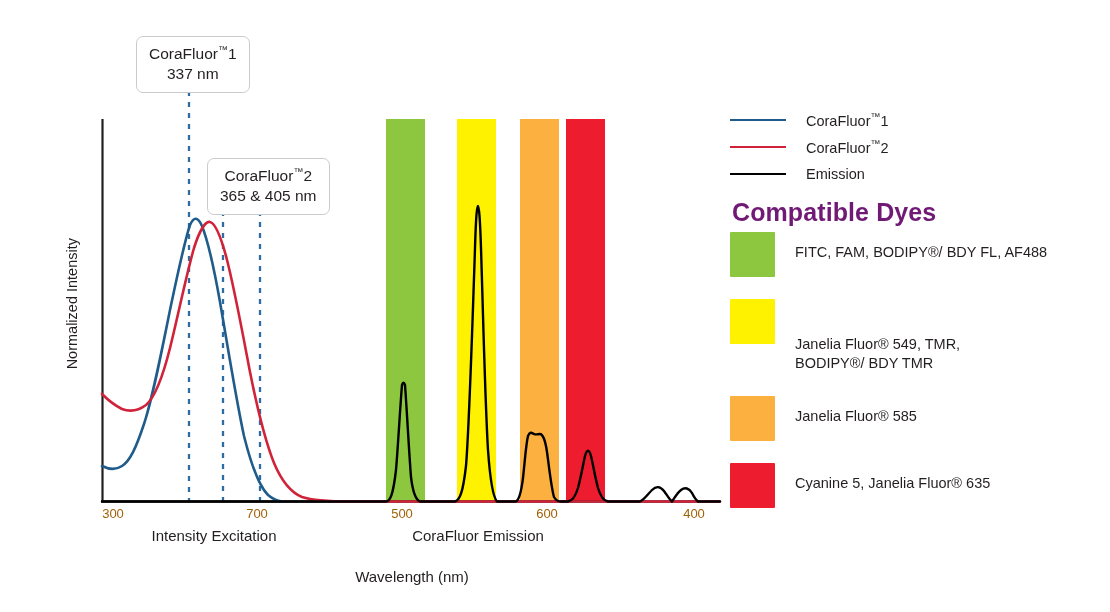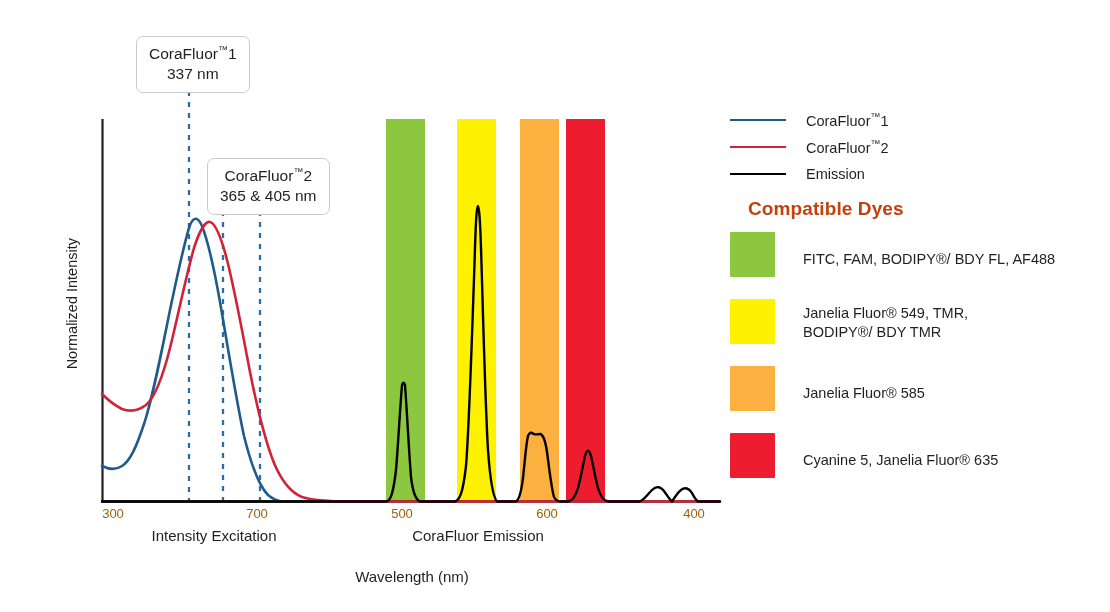--- a/index.html
+++ b/index.html
@@ -48,28 +48,28 @@
 
   
   .right{position:absolute;left:730px;top:0;width:380px;height:612px;}
 
   .legend{position:absolute;left:0;top:106px;width:370px;}
   .legrow{display:flex;align-items:center;height:27px;}
   .legline{width:56px;height:0;border-top:2.4px solid #000;margin-right:20px;flex:0 0 56px;}
   .legtxt{font-size:14.5px;color:#231f20;white-space:nowrap;}
 
   .dyes-title{
-    position:absolute;left:18px;top:198px;
-    font-size:19px;font-weight:bold;color:#c2410c;letter-spacing:.1px;
+    position:absolute;left:2px;top:198px;
+    font-size:25px;font-weight:bold;color:#701a75;letter-spacing:.1px;
   }
   .dyes{position:absolute;left:0px;top:232px;width:380px;}
-  .dyerow{display:flex;align-items:center;margin-bottom:22px;gap:8px;}
+  .dyerow{display:flex;align-items:flex-start;margin-bottom:22px;}
   .swatch{width:45px;height:45px;flex:0 0 45px;margin-right:20px;border-radius:1px;}
   .dyetxt{font-size:14.5px;line-height:1.33;color:#231f20;padding-top:11px;}
-  .dyetxt.two{padding-top:3px;}
+  .dyetxt.two{padding-top:3px;margin-top:33px;}
 </style>
 </head>
 <body>
 
 <div class="fig">
 
   <div class="plot">
     <svg class="canvas" width="740" height="612">
 
       <g>

